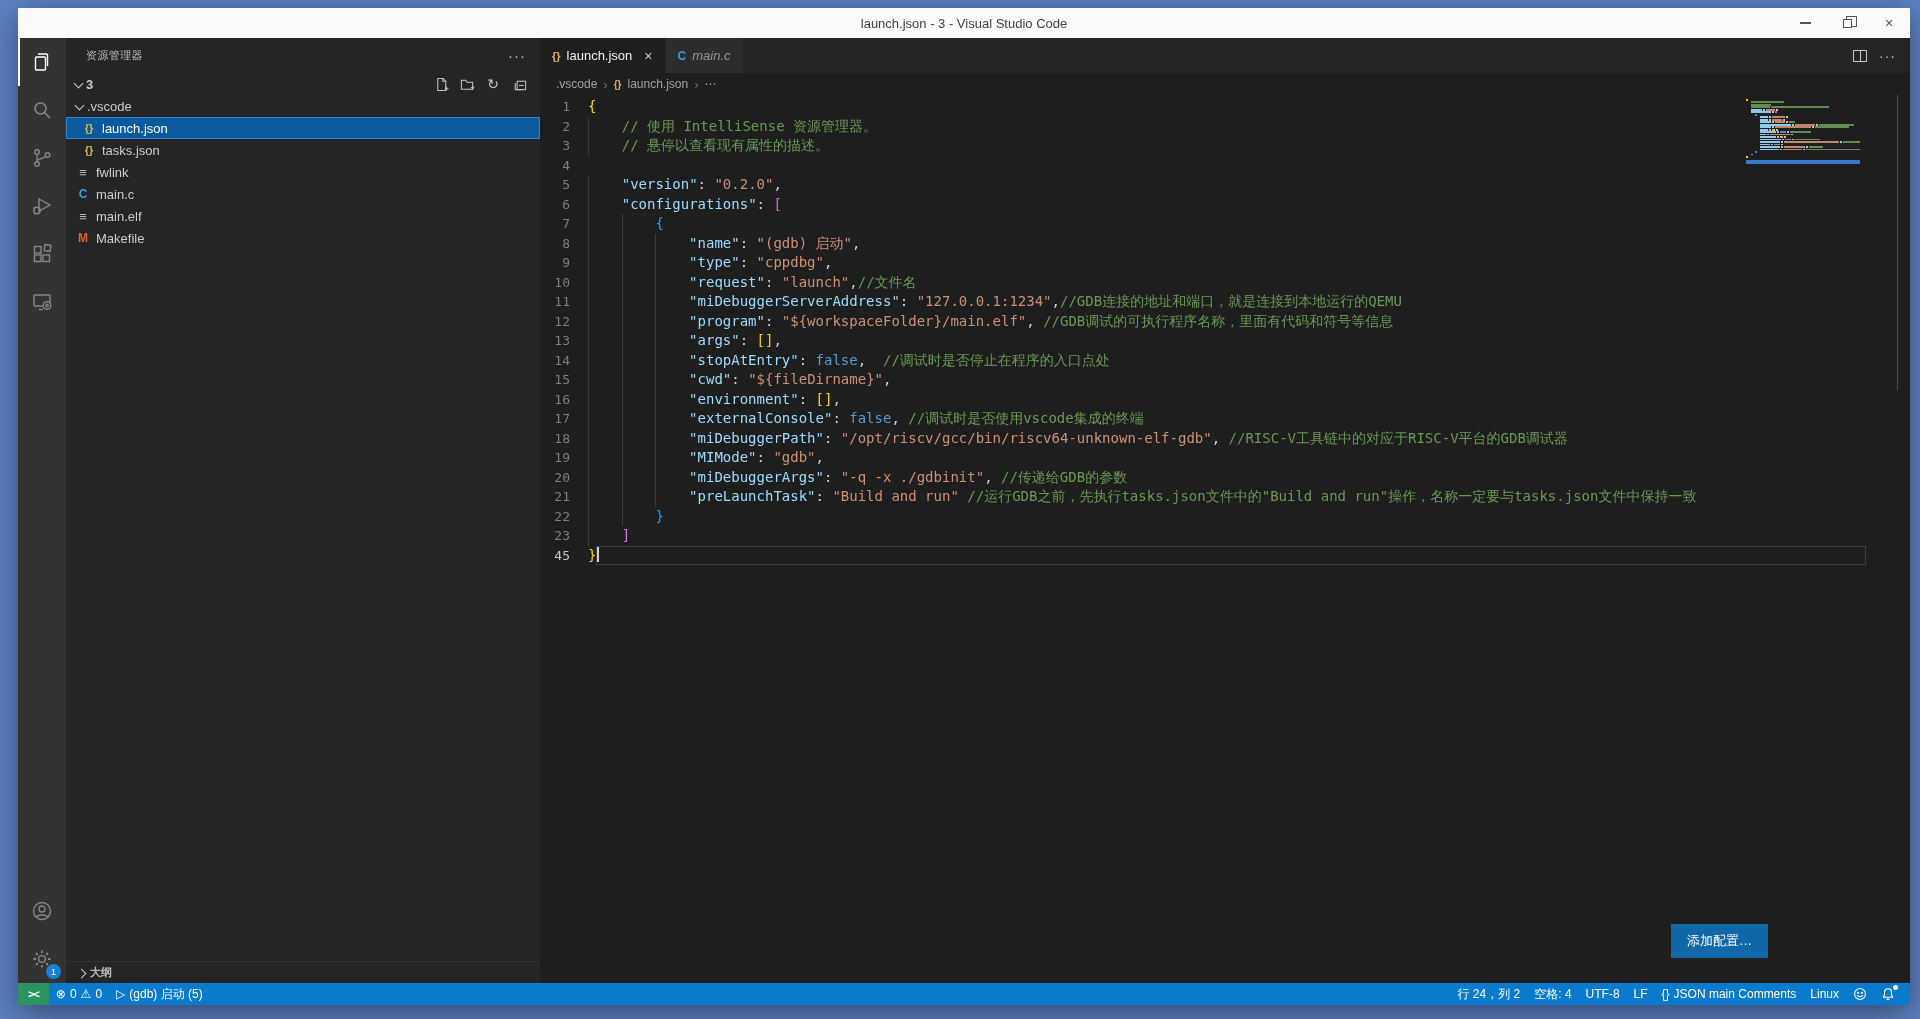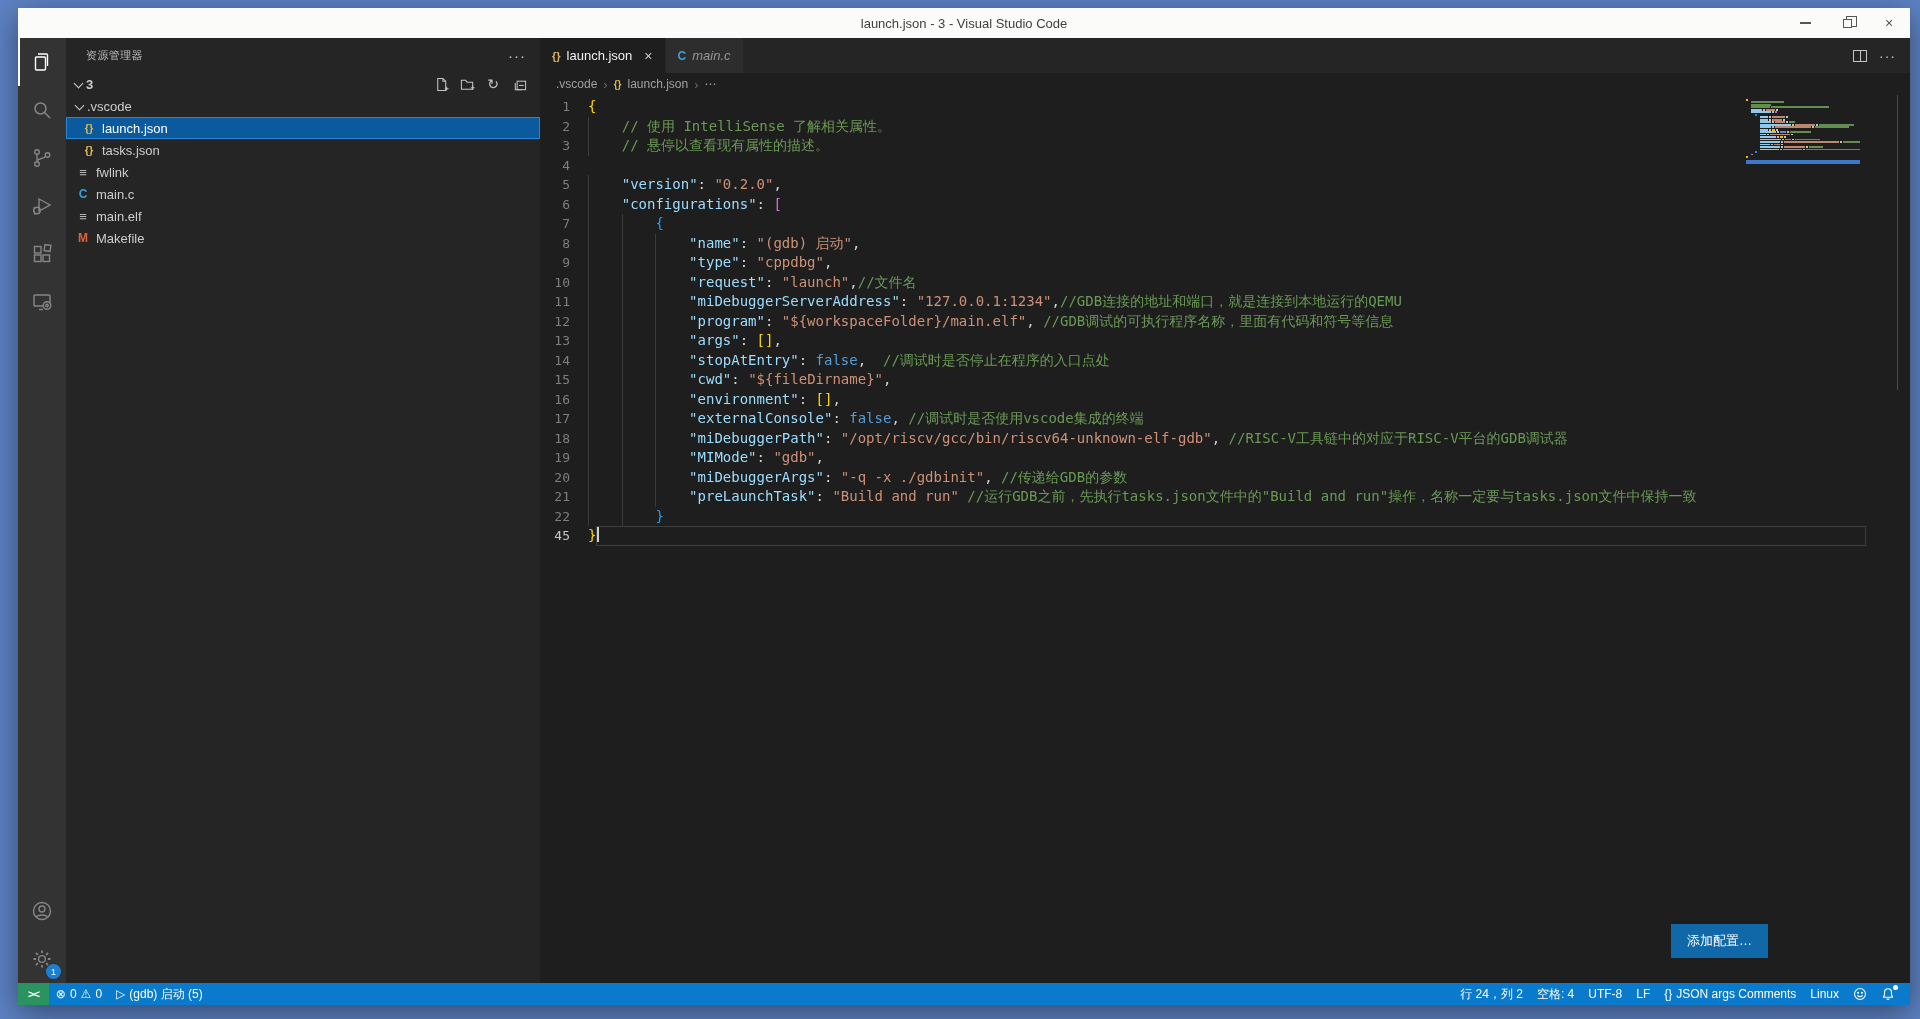--- a/index.html
+++ b/index.html
@@ -251,20 +251,24 @@
             </div>
             <div class="tree-row" style="padding-left: 8px;">
               <span class="ficon ficon-file">≡</span>
               <span class="tree-label">main.elf</span>
             </div>
             <div class="tree-row" style="padding-left: 8px;">
               <span class="ficon ficon-makefile">M</span>
               <span class="tree-label">Makefile</span>
             </div>
           </div>
+        <div class="outline-footer">
+          <span class="chev right"></span>
+          <span>大纲</span>
+        </div>
       </div>
 
       <div class="editor">
         <div class="tabbar">
           <div class="tab active">
             <span class="tab-icon-json">{}</span>
             <span>launch.json</span>
             <span class="close">×</span>
           </div>
           <div class="tab preview">
@@ -282,41 +286,42 @@
           <span class="sep">›</span>
           <span class="bc-json">{}</span>
           <span class="crumb">launch.json</span>
           <span class="sep">›</span>
           <span class="crumb">⋯</span>
         </div>
 
         <div class="code-area">
           <div id="code-lines">
               <div class="code-line"><span class="line-num">1</span><span class="line-content"><span class="tok-b1" style="color: rgb(255, 215, 0);">{</span></span></div>
-              <div class="code-line"><span class="line-num">2</span><span class="line-content"><span class="indent-guide"></span><span class="tok-c" style="color: rgb(106, 153, 85);">// 使用 IntelliSense 了解相关属性。</span></span></div>
+              <div class="code-line"><span class="line-num">2</span><span class="line-content"><span class="indent-guide"></span><span class="tok-c" style="color: rgb(106, 153, 85);">// 使用 IntelliSense 资源管理器。</span></span></div>
               <div class="code-line"><span class="line-num">3</span><span class="line-content"><span class="indent-guide"></span><span class="tok-c" style="color: rgb(106, 153, 85);">// 悬停以查看现有属性的描述。</span></span></div>
               <div class="code-line"><span class="line-num">4</span></div>
               <div class="code-line"><span class="line-num">5</span><span class="line-content"><span class="indent-guide"></span><span class="tok-k" style="color: rgb(156, 220, 254);">"version"</span><span class="tok-p" style="color: rgb(212, 212, 212);">: </span><span class="tok-s" style="color: rgb(206, 145, 120);">"0.2.0"</span><span class="tok-p" style="color: rgb(212, 212, 212);">,</span></span></div>
               <div class="code-line"><span class="line-num">6</span><span class="line-content"><span class="indent-guide"></span><span class="tok-k" style="color: rgb(156, 220, 254);">"configurations"</span><span class="tok-p" style="color: rgb(212, 212, 212);">: </span><span class="tok-b2" style="color: rgb(218, 112, 214);">[</span></span></div>
               <div class="code-line"><span class="line-num">7</span><span class="line-content"><span class="indent-guide"></span><span class="indent-guide"></span><span class="tok-b3" style="color: rgb(23, 159, 255);">{</span></span></div>
               <div class="code-line"><span class="line-num">8</span><span class="line-content"><span class="indent-guide"></span><span class="indent-guide"></span><span class="indent-guide"></span><span class="tok-k" style="color: rgb(156, 220, 254);">"name"</span><span class="tok-p" style="color: rgb(212, 212, 212);">: </span><span class="tok-s" style="color: rgb(206, 145, 120);">"(gdb) 启动"</span><span class="tok-p" style="color: rgb(212, 212, 212);">,</span></span></div>
               <div class="code-line"><span class="line-num">9</span><span class="line-content"><span class="indent-guide"></span><span class="indent-guide"></span><span class="indent-guide"></span><span class="tok-k" style="color: rgb(156, 220, 254);">"type"</span><span class="tok-p" style="color: rgb(212, 212, 212);">: </span><span class="tok-s" style="color: rgb(206, 145, 120);">"cppdbg"</span><span class="tok-p" style="color: rgb(212, 212, 212);">,</span></span></div>
               <div class="code-line"><span class="line-num">10</span><span class="line-content"><span class="indent-guide"></span><span class="indent-guide"></span><span class="indent-guide"></span><span class="tok-k" style="color: rgb(156, 220, 254);">"request"</span><span class="tok-p" style="color: rgb(212, 212, 212);">: </span><span class="tok-s" style="color: rgb(206, 145, 120);">"launch"</span><span class="tok-p" style="color: rgb(212, 212, 212);">,</span><span class="tok-c" style="color: rgb(106, 153, 85);">//文件名</span></span></div>
               <div class="code-line"><span class="line-num">11</span><span class="line-content"><span class="indent-guide"></span><span class="indent-guide"></span><span class="indent-guide"></span><span class="tok-k" style="color: rgb(156, 220, 254);">"miDebuggerServerAddress"</span><span class="tok-p" style="color: rgb(212, 212, 212);">: </span><span class="tok-s" style="color: rgb(206, 145, 120);">"127.0.0.1:1234"</span><span class="tok-p" style="color: rgb(212, 212, 212);">,</span><span class="tok-c" style="color: rgb(106, 153, 85);">//GDB连接的地址和端口，就是连接到本地运行的QEMU</span></span></div>
               <div class="code-line"><span class="line-num">12</span><span class="line-content"><span class="indent-guide"></span><span class="indent-guide"></span><span class="indent-guide"></span><span class="tok-k" style="color: rgb(156, 220, 254);">"program"</span><span class="tok-p" style="color: rgb(212, 212, 212);">: </span><span class="tok-s" style="color: rgb(206, 145, 120);">"${workspaceFolder}/main.elf"</span><span class="tok-p" style="color: rgb(212, 212, 212);">, </span><span class="tok-c" style="color: rgb(106, 153, 85);">//GDB调试的可执行程序名称，里面有代码和符号等信息</span></span></div>
               <div class="code-line"><span class="line-num">13</span><span class="line-content"><span class="indent-guide"></span><span class="indent-guide"></span><span class="indent-guide"></span><span class="tok-k" style="color: rgb(156, 220, 254);">"args"</span><span class="tok-p" style="color: rgb(212, 212, 212);">: </span><span class="tok-b1" style="color: rgb(255, 215, 0);">[]</span><span class="tok-p" style="color: rgb(212, 212, 212);">,</span></span></div>
               <div class="code-line"><span class="line-num">14</span><span class="line-content"><span class="indent-guide"></span><span class="indent-guide"></span><span class="indent-guide"></span><span class="tok-k" style="color: rgb(156, 220, 254);">"stopAtEntry"</span><span class="tok-p" style="color: rgb(212, 212, 212);">: </span><span class="tok-v" style="color: rgb(86, 156, 214);">false</span><span class="tok-p" style="color: rgb(212, 212, 212);">,  </span><span class="tok-c" style="color: rgb(106, 153, 85);">//调试时是否停止在程序的入口点处</span></span></div>
               <div class="code-line"><span class="line-num">15</span><span class="line-content"><span class="indent-guide"></span><span class="indent-guide"></span><span class="indent-guide"></span><span class="tok-k" style="color: rgb(156, 220, 254);">"cwd"</span><span class="tok-p" style="color: rgb(212, 212, 212);">: </span><span class="tok-s" style="color: rgb(206, 145, 120);">"${fileDirname}"</span><span class="tok-p" style="color: rgb(212, 212, 212);">,</span></span></div>
               <div class="code-line"><span class="line-num">16</span><span class="line-content"><span class="indent-guide"></span><span class="indent-guide"></span><span class="indent-guide"></span><span class="tok-k" style="color: rgb(156, 220, 254);">"environment"</span><span class="tok-p" style="color: rgb(212, 212, 212);">: </span><span class="tok-b1" style="color: rgb(255, 215, 0);">[]</span><span class="tok-p" style="color: rgb(212, 212, 212);">,</span></span></div>
               <div class="code-line"><span class="line-num">17</span><span class="line-content"><span class="indent-guide"></span><span class="indent-guide"></span><span class="indent-guide"></span><span class="tok-k" style="color: rgb(156, 220, 254);">"externalConsole"</span><span class="tok-p" style="color: rgb(212, 212, 212);">: </span><span class="tok-v" style="color: rgb(86, 156, 214);">false</span><span class="tok-p" style="color: rgb(212, 212, 212);">, </span><span class="tok-c" style="color: rgb(106, 153, 85);">//调试时是否使用vscode集成的终端</span></span></div>
               <div class="code-line"><span class="line-num">18</span><span class="line-content"><span class="indent-guide"></span><span class="indent-guide"></span><span class="indent-guide"></span><span class="tok-k" style="color: rgb(156, 220, 254);">"miDebuggerPath"</span><span class="tok-p" style="color: rgb(212, 212, 212);">: </span><span class="tok-s" style="color: rgb(206, 145, 120);">"/opt/riscv/gcc/bin/riscv64-unknown-elf-gdb"</span><span class="tok-p" style="color: rgb(212, 212, 212);">, </span><span class="tok-c" style="color: rgb(106, 153, 85);">//RISC-V工具链中的对应于RISC-V平台的GDB调试器</span></span></div>
               <div class="code-line"><span class="line-num">19</span><span class="line-content"><span class="indent-guide"></span><span class="indent-guide"></span><span class="indent-guide"></span><span class="tok-k" style="color: rgb(156, 220, 254);">"MIMode"</span><span class="tok-p" style="color: rgb(212, 212, 212);">: </span><span class="tok-s" style="color: rgb(206, 145, 120);">"gdb"</span><span class="tok-p" style="color: rgb(212, 212, 212);">,</span></span></div>
               <div class="code-line"><span class="line-num">20</span><span class="line-content"><span class="indent-guide"></span><span class="indent-guide"></span><span class="indent-guide"></span><span class="tok-k" style="color: rgb(156, 220, 254);">"miDebuggerArgs"</span><span class="tok-p" style="color: rgb(212, 212, 212);">: </span><span class="tok-s" style="color: rgb(206, 145, 120);">"-q -x ./gdbinit"</span><span class="tok-p" style="color: rgb(212, 212, 212);">, </span><span class="tok-c" style="color: rgb(106, 153, 85);">//传递给GDB的参数</span></span></div>
               <div class="code-line"><span class="line-num">21</span><span class="line-content"><span class="indent-guide"></span><span class="indent-guide"></span><span class="indent-guide"></span><span class="tok-k" style="color: rgb(156, 220, 254);">"preLaunchTask"</span><span class="tok-p" style="color: rgb(212, 212, 212);">: </span><span class="tok-s" style="color: rgb(206, 145, 120);">"Build and run"</span><span class="tok-p" style="color: rgb(212, 212, 212);"> </span><span class="tok-c" style="color: rgb(106, 153, 85);">//运行GDB之前，先执行tasks.json文件中的"Build and run"操作，名称一定要与tasks.json文件中保持一致</span></span></div>
               <div class="code-line"><span class="line-num">22</span><span class="line-content"><span class="indent-guide"></span><span class="indent-guide"></span><span class="tok-b3" style="color: rgb(23, 159, 255);">}</span></span></div>
+              <div class="code-line"><span class="line-num">23</span><span class="line-content"><span class="indent-guide"></span><span class="tok-b2" style="color: rgb(218, 112, 214);">]</span></span></div>
               <div class="code-line current"><span class="line-num">45</span><div class="cur-box"></div><span class="line-content"><span class="tok-b1" style="color: rgb(255, 215, 0);">}</span><span class="cursor-caret"></span></span></div>
             </div>
           <div class="minimap" id="minimap">
               <div class="mm-line" style="padding-left: 0px;"><span class="mm-tok" style="width: 2px; background: rgb(255, 215, 0);"></span></div>
               <div class="mm-line" style="padding-left: 4.5px;"><span class="mm-tok" style="width: 33px; background: rgb(106, 153, 85);"></span></div>
               <div class="mm-line" style="padding-left: 4.5px;"><span class="mm-tok" style="width: 20px; background: rgb(106, 153, 85);"></span></div>
               <div class="mm-line" style="padding-left: 4.5px;"><span class="mm-tok" style="width: 19px; background: rgb(106, 153, 85);"></span><span class="mm-tok" style="width: 58px; background: rgb(106, 153, 85);"></span></div>
               <div class="mm-line" style="padding-left: 4.5px;"><span class="mm-tok" style="width: 11px; background: rgb(156, 220, 254);"></span><span class="mm-tok" style="width: 2px; background: rgb(212, 212, 212);"></span><span class="mm-tok" style="width: 9px; background: rgb(206, 145, 120);"></span><span class="mm-tok" style="width: 2px; background: rgb(212, 212, 212);"></span></div>
               <div class="mm-line" style="padding-left: 4.5px;"><span class="mm-tok" style="width: 20px; background: rgb(156, 220, 254);"></span><span class="mm-tok" style="width: 2px; background: rgb(212, 212, 212);"></span><span class="mm-tok" style="width: 2px; background: rgb(218, 112, 214);"></span></div>
               <div class="mm-line" style="padding-left: 9px;"><span class="mm-tok" style="width: 2px; background: rgb(23, 159, 255);"></span></div>
@@ -360,21 +365,21 @@
         <span>(gdb) 启动 (5)</span>
       </div>
 
       <div class="sb-right">
         <div class="sb-item">行 24，列 2</div>
         <div class="sb-item">空格: 4</div>
         <div class="sb-item">UTF-8</div>
         <div class="sb-item">LF</div>
         <div class="sb-item">
           <span>{}</span>
-          <span>JSON args Comments</span>
+          <span>JSON main Comments</span>
         </div>
         <div class="sb-item">Linux</div>
         <div class="sb-item">
           <svg width="14" height="14" viewBox="0 0 16 16" fill="none" stroke="#ffffff" stroke-width="1.2">
             <circle cx="8" cy="8" r="6.2"></circle>
               <circle cx="5.8" cy="6.5" r=".6" fill="#fff"></circle>
               <circle cx="10.2" cy="6.5" r=".6" fill="#fff"></circle>
             <path d="M5 9.5c1.5 2 4.5 2 6 0"></path>
           </svg>
         </div>

